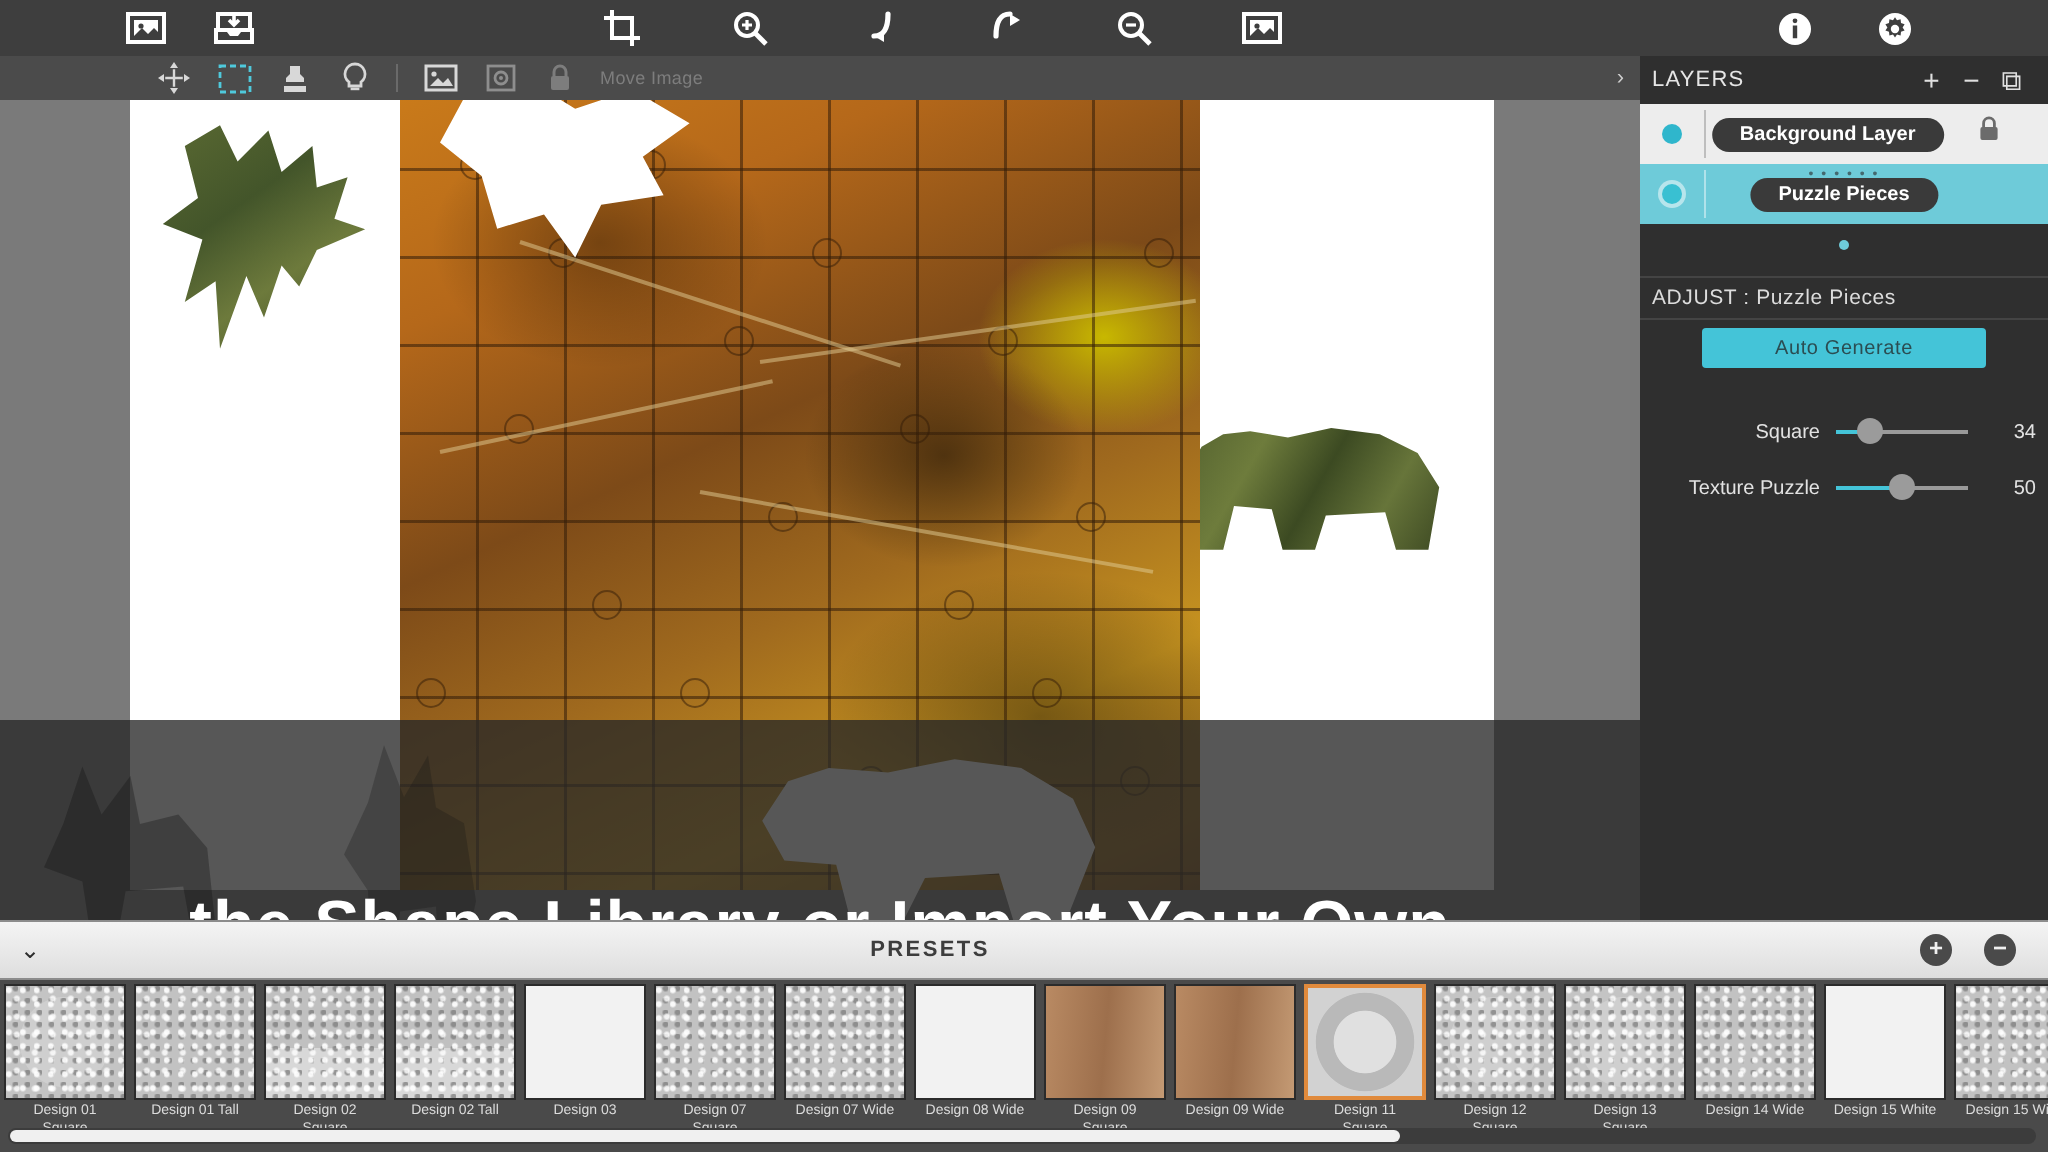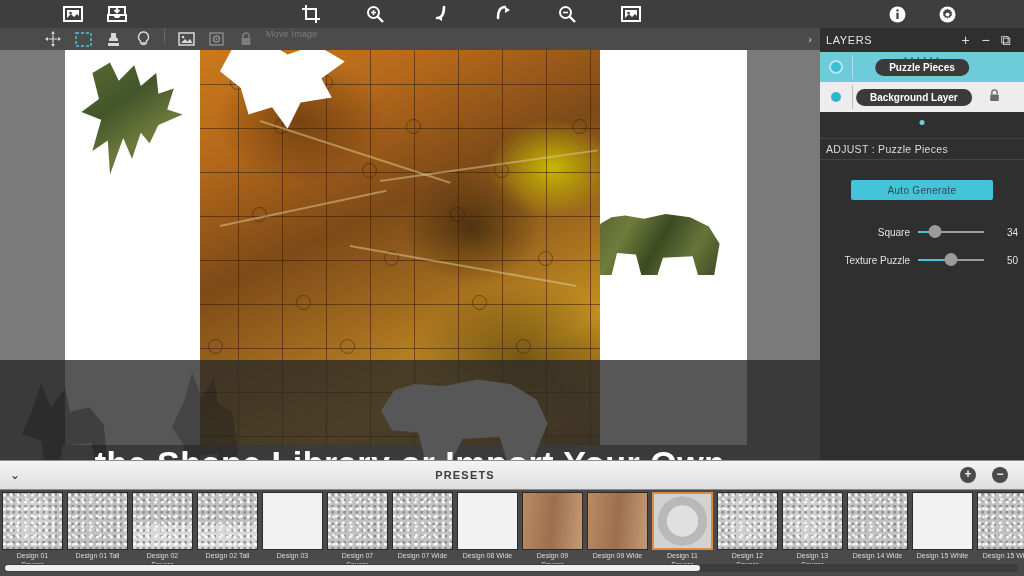--- a/index.html
+++ b/index.html
@@ -22,21 +22,21 @@
   .tb-right { position: absolute; right: 66px; display: flex; align-items: center; gap: 28px; }
   .ticon { width: 22px; height: 22px; display: flex; align-items: center; justify-content: center; color: #fff; }
   .ticon svg { display: block; }
 
   
   .toolbar-sub {
     position: absolute; left: 0; top: 28px; width: 820px; height: 22px;
     background: #4b4b4b;
     display: flex; align-items: center;
   }
-  .sub-tools { display: flex; align-items: flex-start; padding-left: 38px; gap: 0; }
+  .sub-tools { display: flex; align-items: center; padding-left: 38px; gap: 0; margin-left: 34px; }
   .sub-tool {
     width: 30px; height: 20px;
     display: flex; align-items: center; justify-content: center;
     color: #d8d8d8;
   }
   .sub-tool.active { background: #4b4b4b; }
   .sub-sep { width: 1px; height: 14px; background: #6a6a6a; margin: 0 6px; }
   .move-label {
     color: #7d7d7d; font-size: 9px; margin-left: 5px; letter-spacing: .2px;
   }
@@ -184,21 +184,21 @@
   .gap-dot {
     position: absolute; left: 50%; top: 8px; transform: translateX(-50%);
     width: 5px; height: 5px; border-radius: 50%; background: #6ecbd9;
   }
   .adjust-title {
     height: 22px; display: flex; align-items: center; padding-left: 6px;
     color: #dcdcdc; font-size: 10.5px; letter-spacing: .3px;
     border-top: 1px solid #444; border-bottom: 1px solid #444;
   }
   .auto-btn {
-    margin: 20px auto 0; width: 142px; height: 20px;
+    margin: 4px auto 0; width: 142px; height: 20px;
     background: #44c4d8; color: #2b4d52; font-size: 10px;
     display: flex; align-items: center; justify-content: center;
     border-radius: 2px; letter-spacing: .3px;
   }
   .sliders { margin-top: 18px; }
   .slider-row {
     display: flex; align-items: center; height: 28px; padding: 0 6px 0 0;
   }
   .sl-label {
     width: 98px; text-align: right; color: #e2e2e2; font-size: 10px;
@@ -444,37 +444,37 @@
   </div>
 
   <div class="right-panel">
     <div class="layers-head">
       <span class="lh-title">LAYERS</span>
       <span class="lh-btn">+</span>
       <span class="lh-btn">−</span>
       <span class="lh-btn">⧉</span>
     </div>
 
-    <div class="layer-row selected">
-      <span class="dots-handle">• • • • • •</span>
-      <span class="eye-dot"></span>
-      <span class="row-divider"></span>
-      <span class="layer-pill">Puzzle Pieces</span>
-    </div>
-
     <div class="layer-row plain">
       <span class="eye-dot"></span>
       <span class="row-divider" style="background:rgba(120,120,120,.4)"></span>
       <span class="layer-pill" style="left:46%">Background Layer</span>
       <span class="lock-mini">
         <svg width="11" height="13" viewBox="0 0 11 13">
             <path d="M2.8 5.5V3.6a2.7 2.7 0 015.4 0v1.9" fill="none" stroke="#6b6b6b" stroke-width="1.4"></path>
             <rect x="1.2" y="5.5" width="8.6" height="6.5" rx="1" fill="#6b6b6b"></rect>
           </svg>
       </span>
+    </div>
+
+    <div class="layer-row selected">
+      <span class="dots-handle">• • • • • •</span>
+      <span class="eye-dot"></span>
+      <span class="row-divider"></span>
+      <span class="layer-pill">Puzzle Pieces</span>
     </div>
 
     <div class="panel-gap">
       <span class="gap-dot"></span>
     </div>
 
     <div class="adjust-title">ADJUST : Puzzle Pieces</div>
 
     <div class="auto-btn">Auto Generate</div>
 

